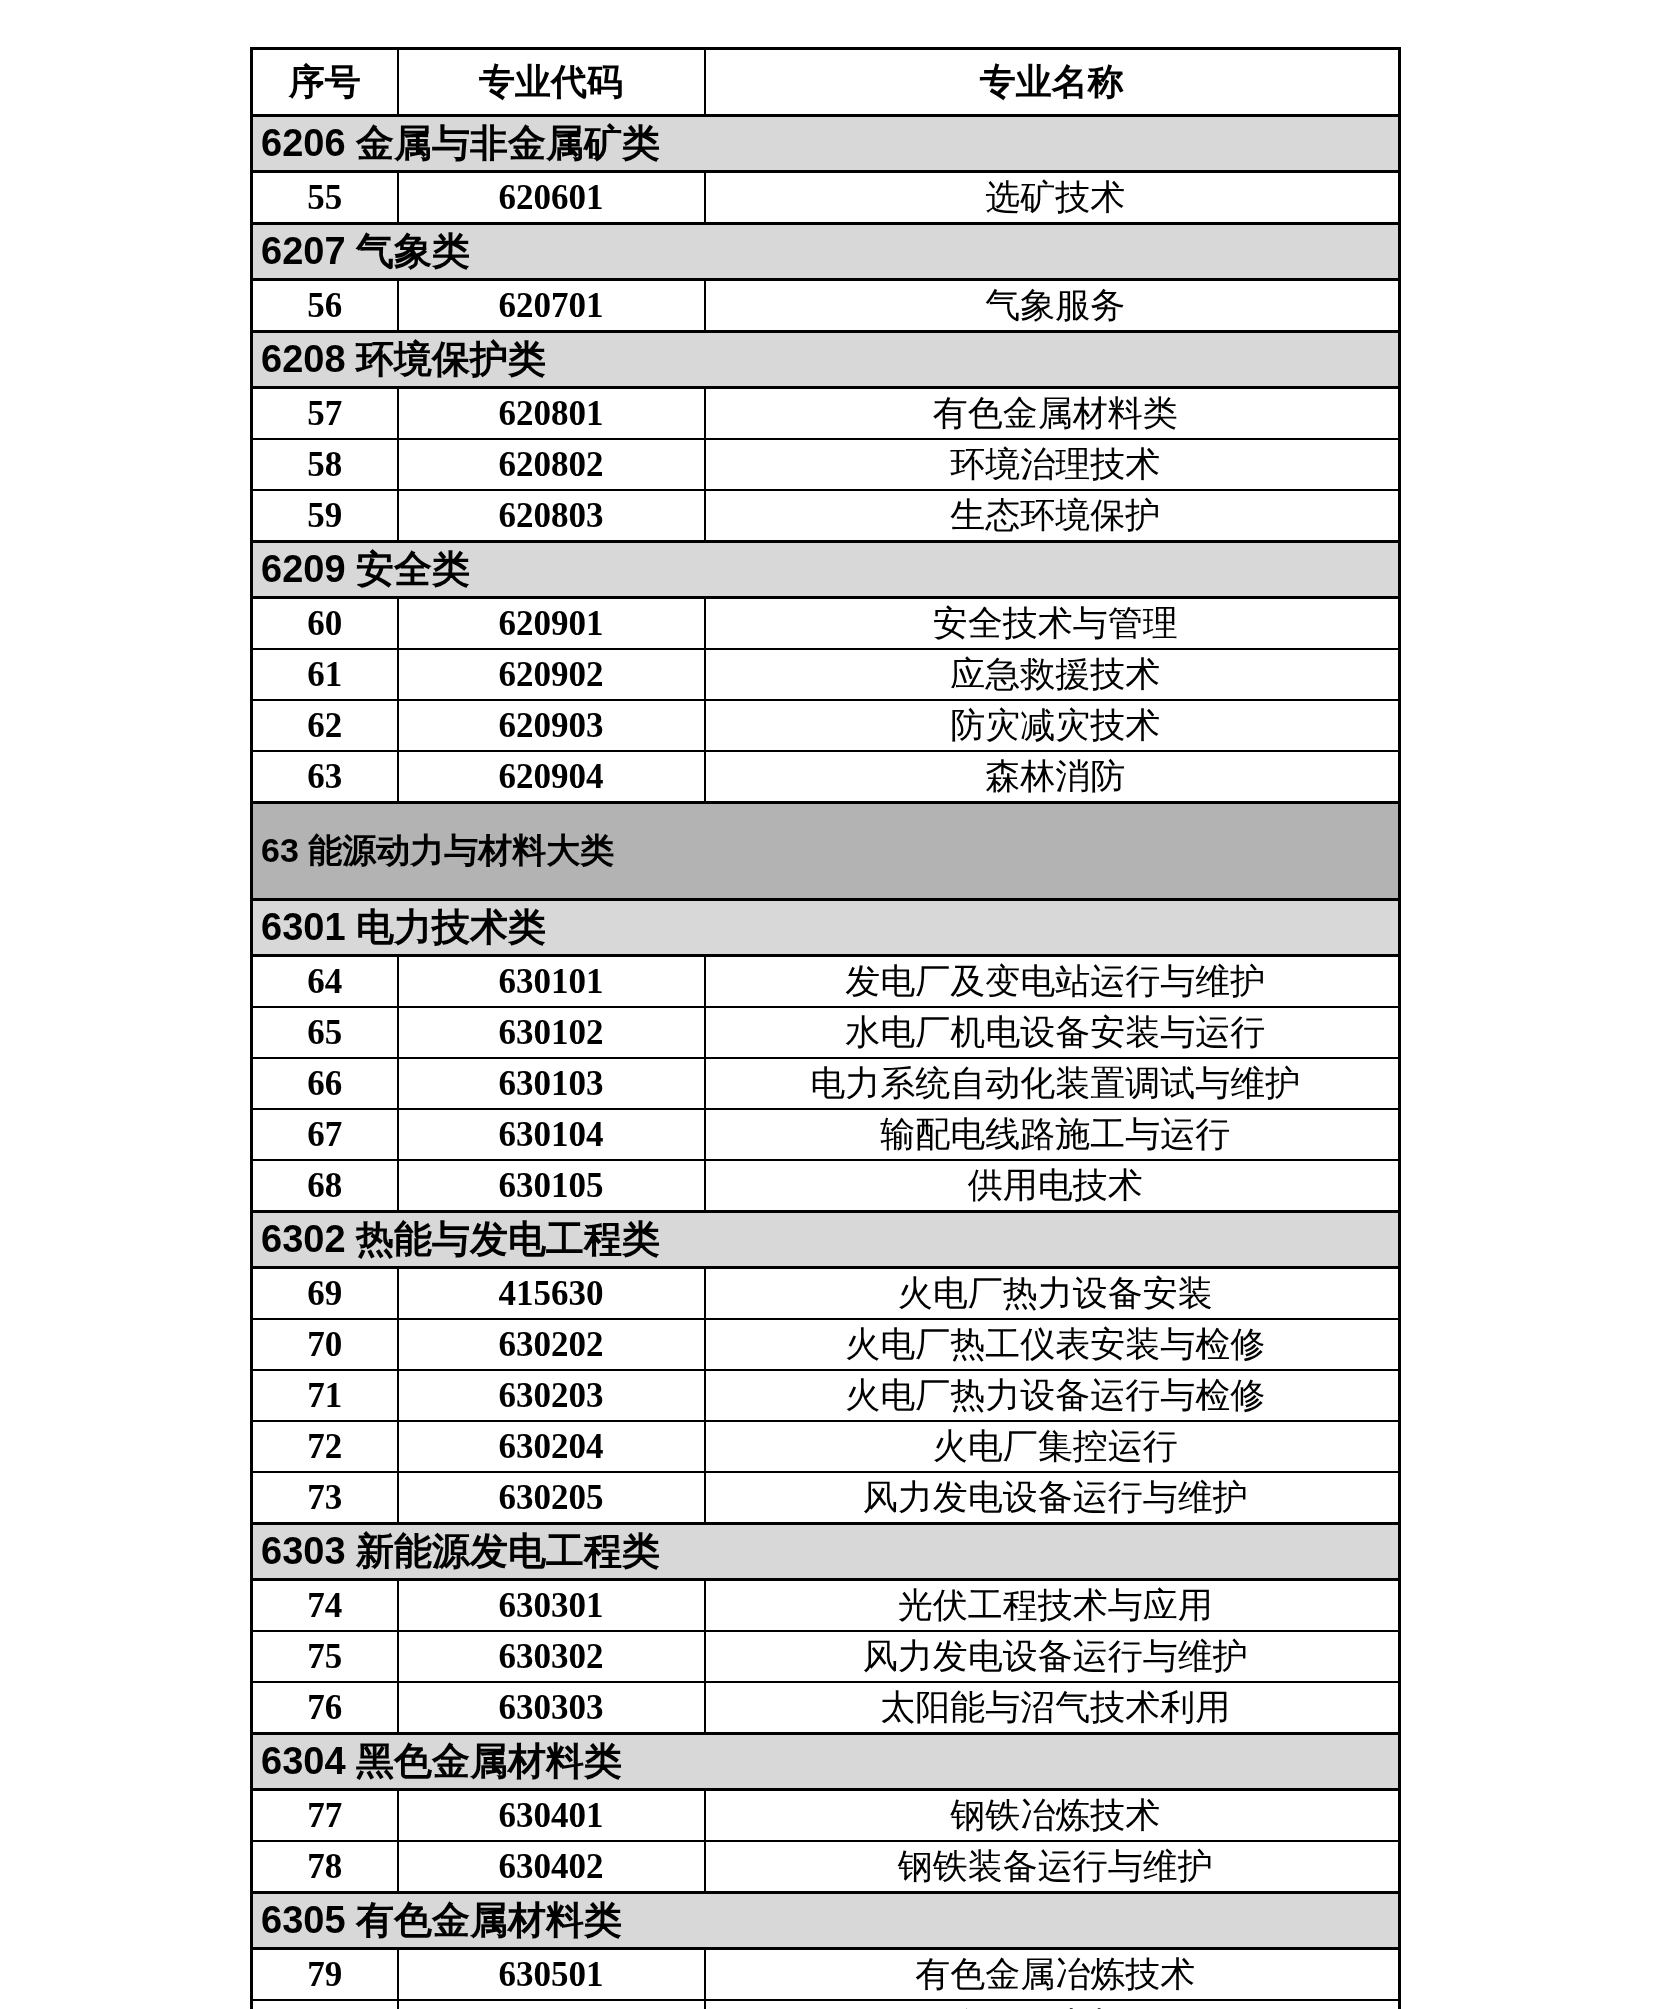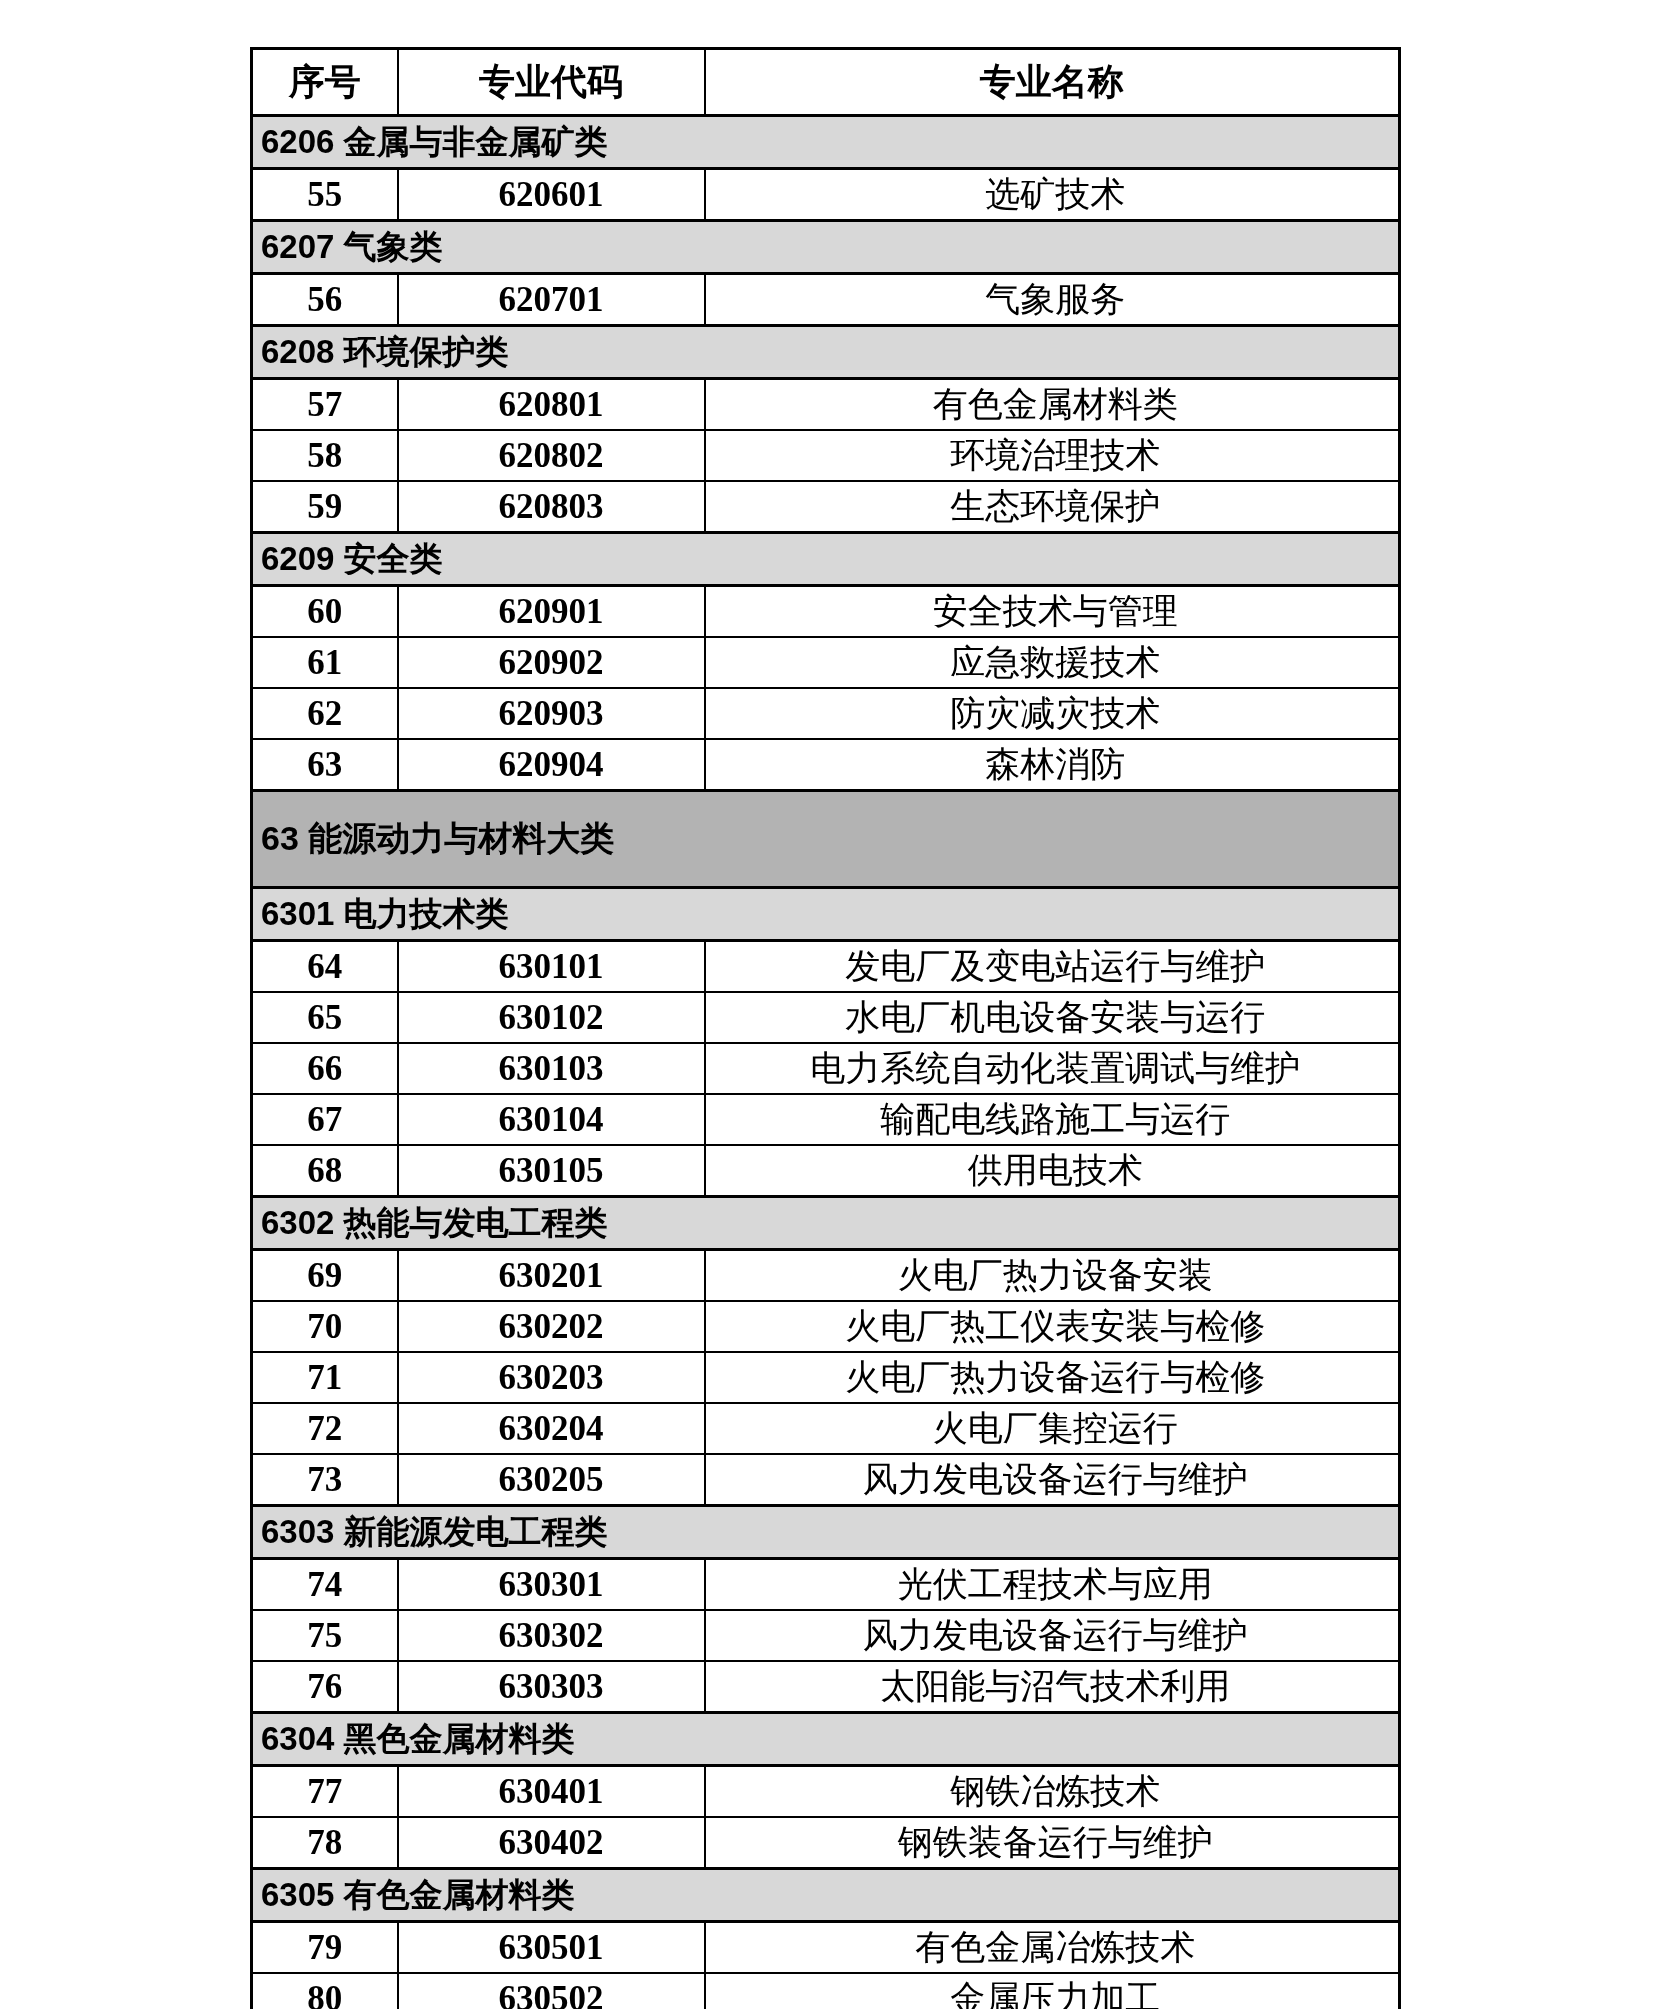--- a/index.html
+++ b/index.html
@@ -36,21 +36,21 @@
   tr.header-row th{
     height:62px;
     font-size:36px;
     font-weight:bold;
     text-align:center;
     font-family:"Liberation Sans",sans-serif;
   }
   tr.section-row td{
     background:var(--section-bg);
     height:48px;
-    font-size:33px;
+    font-size:38px;
     font-weight:bold;
     text-align:left;
     padding-left:8px;
     border-top:3px solid var(--border-color);
     border-bottom:3px solid var(--border-color);
     font-family:"Liberation Sans",sans-serif;
   }
   tr.major-row td{
     background:var(--major-bg);
     height:92px;
@@ -184,21 +184,21 @@
         <tr class="data-row">
           <td class="no-cell">68</td>
           <td class="code-cell">630105</td>
           <td class="name-cell">供用电技术</td>
         </tr>
         <tr class="section-row">
           <td colspan="3">6302 热能与发电工程类</td>
         </tr>
         <tr class="data-row">
           <td class="no-cell">69</td>
-          <td class="code-cell">630201</td>
+          <td class="code-cell">415630</td>
           <td class="name-cell">火电厂热力设备安装</td>
         </tr>
         <tr class="data-row">
           <td class="no-cell">70</td>
           <td class="code-cell">630202</td>
           <td class="name-cell">火电厂热工仪表安装与检修</td>
         </tr>
         <tr class="data-row">
           <td class="no-cell">71</td>
           <td class="code-cell">630203</td>

